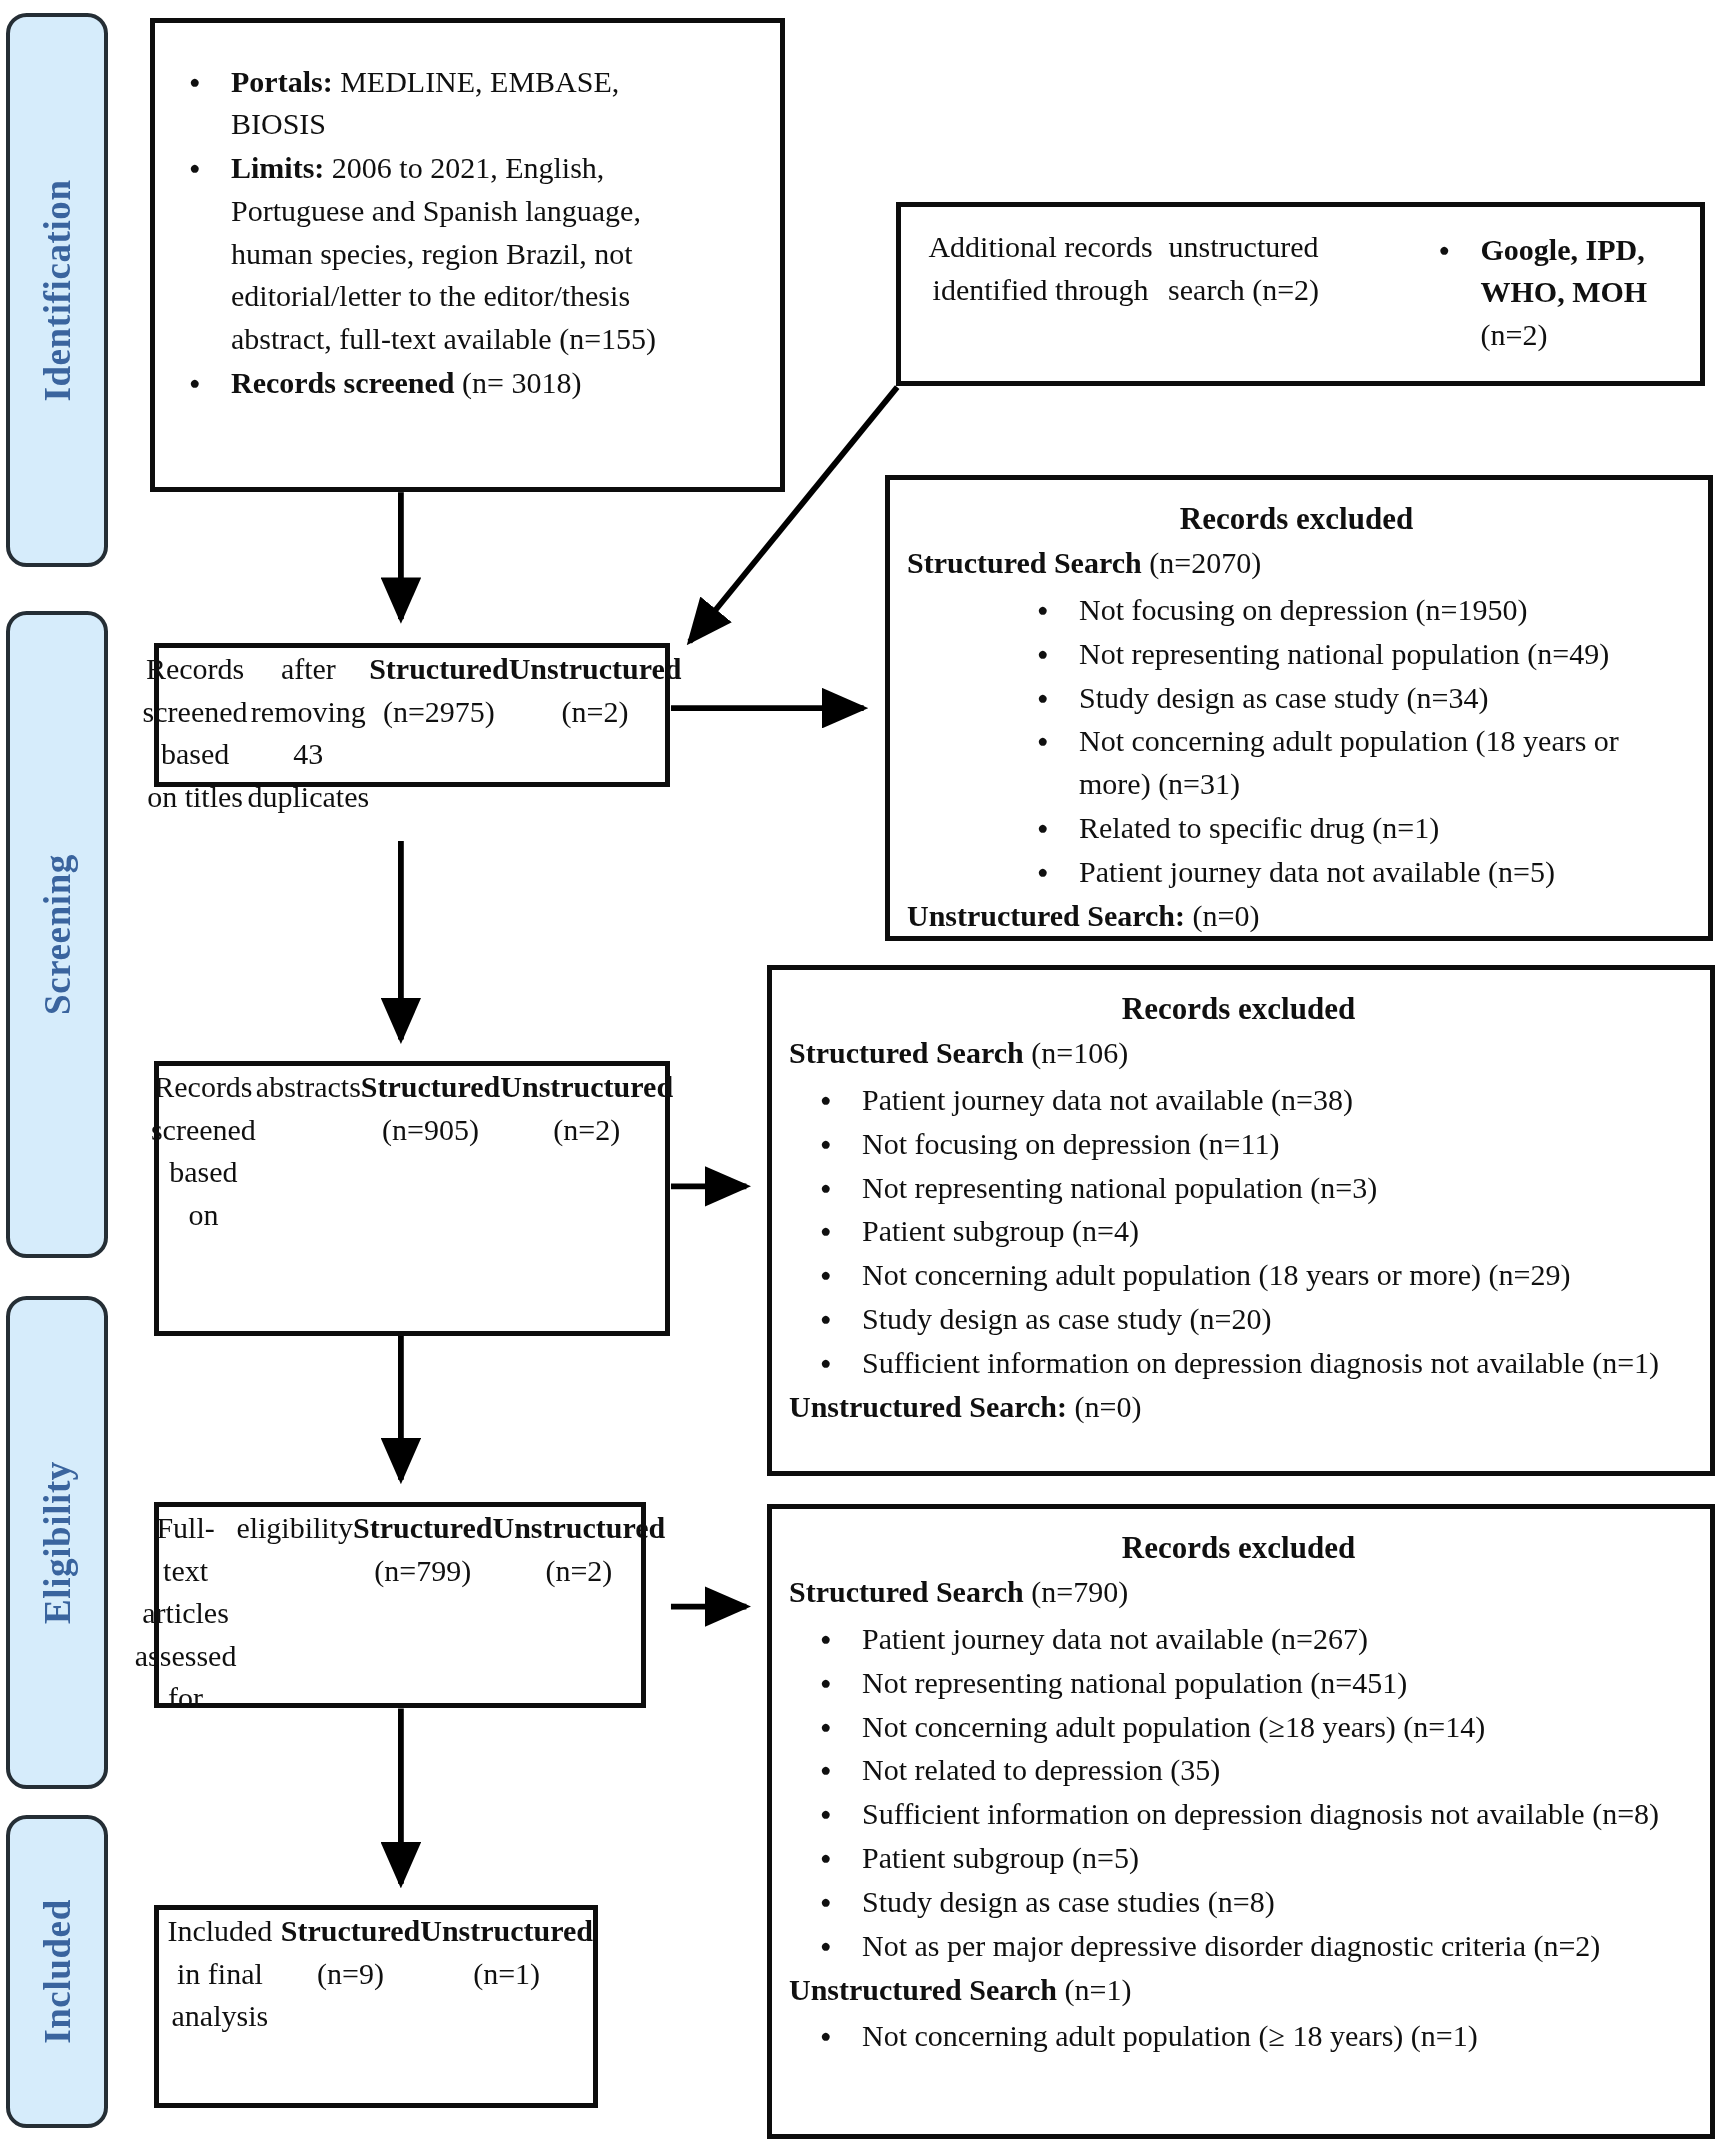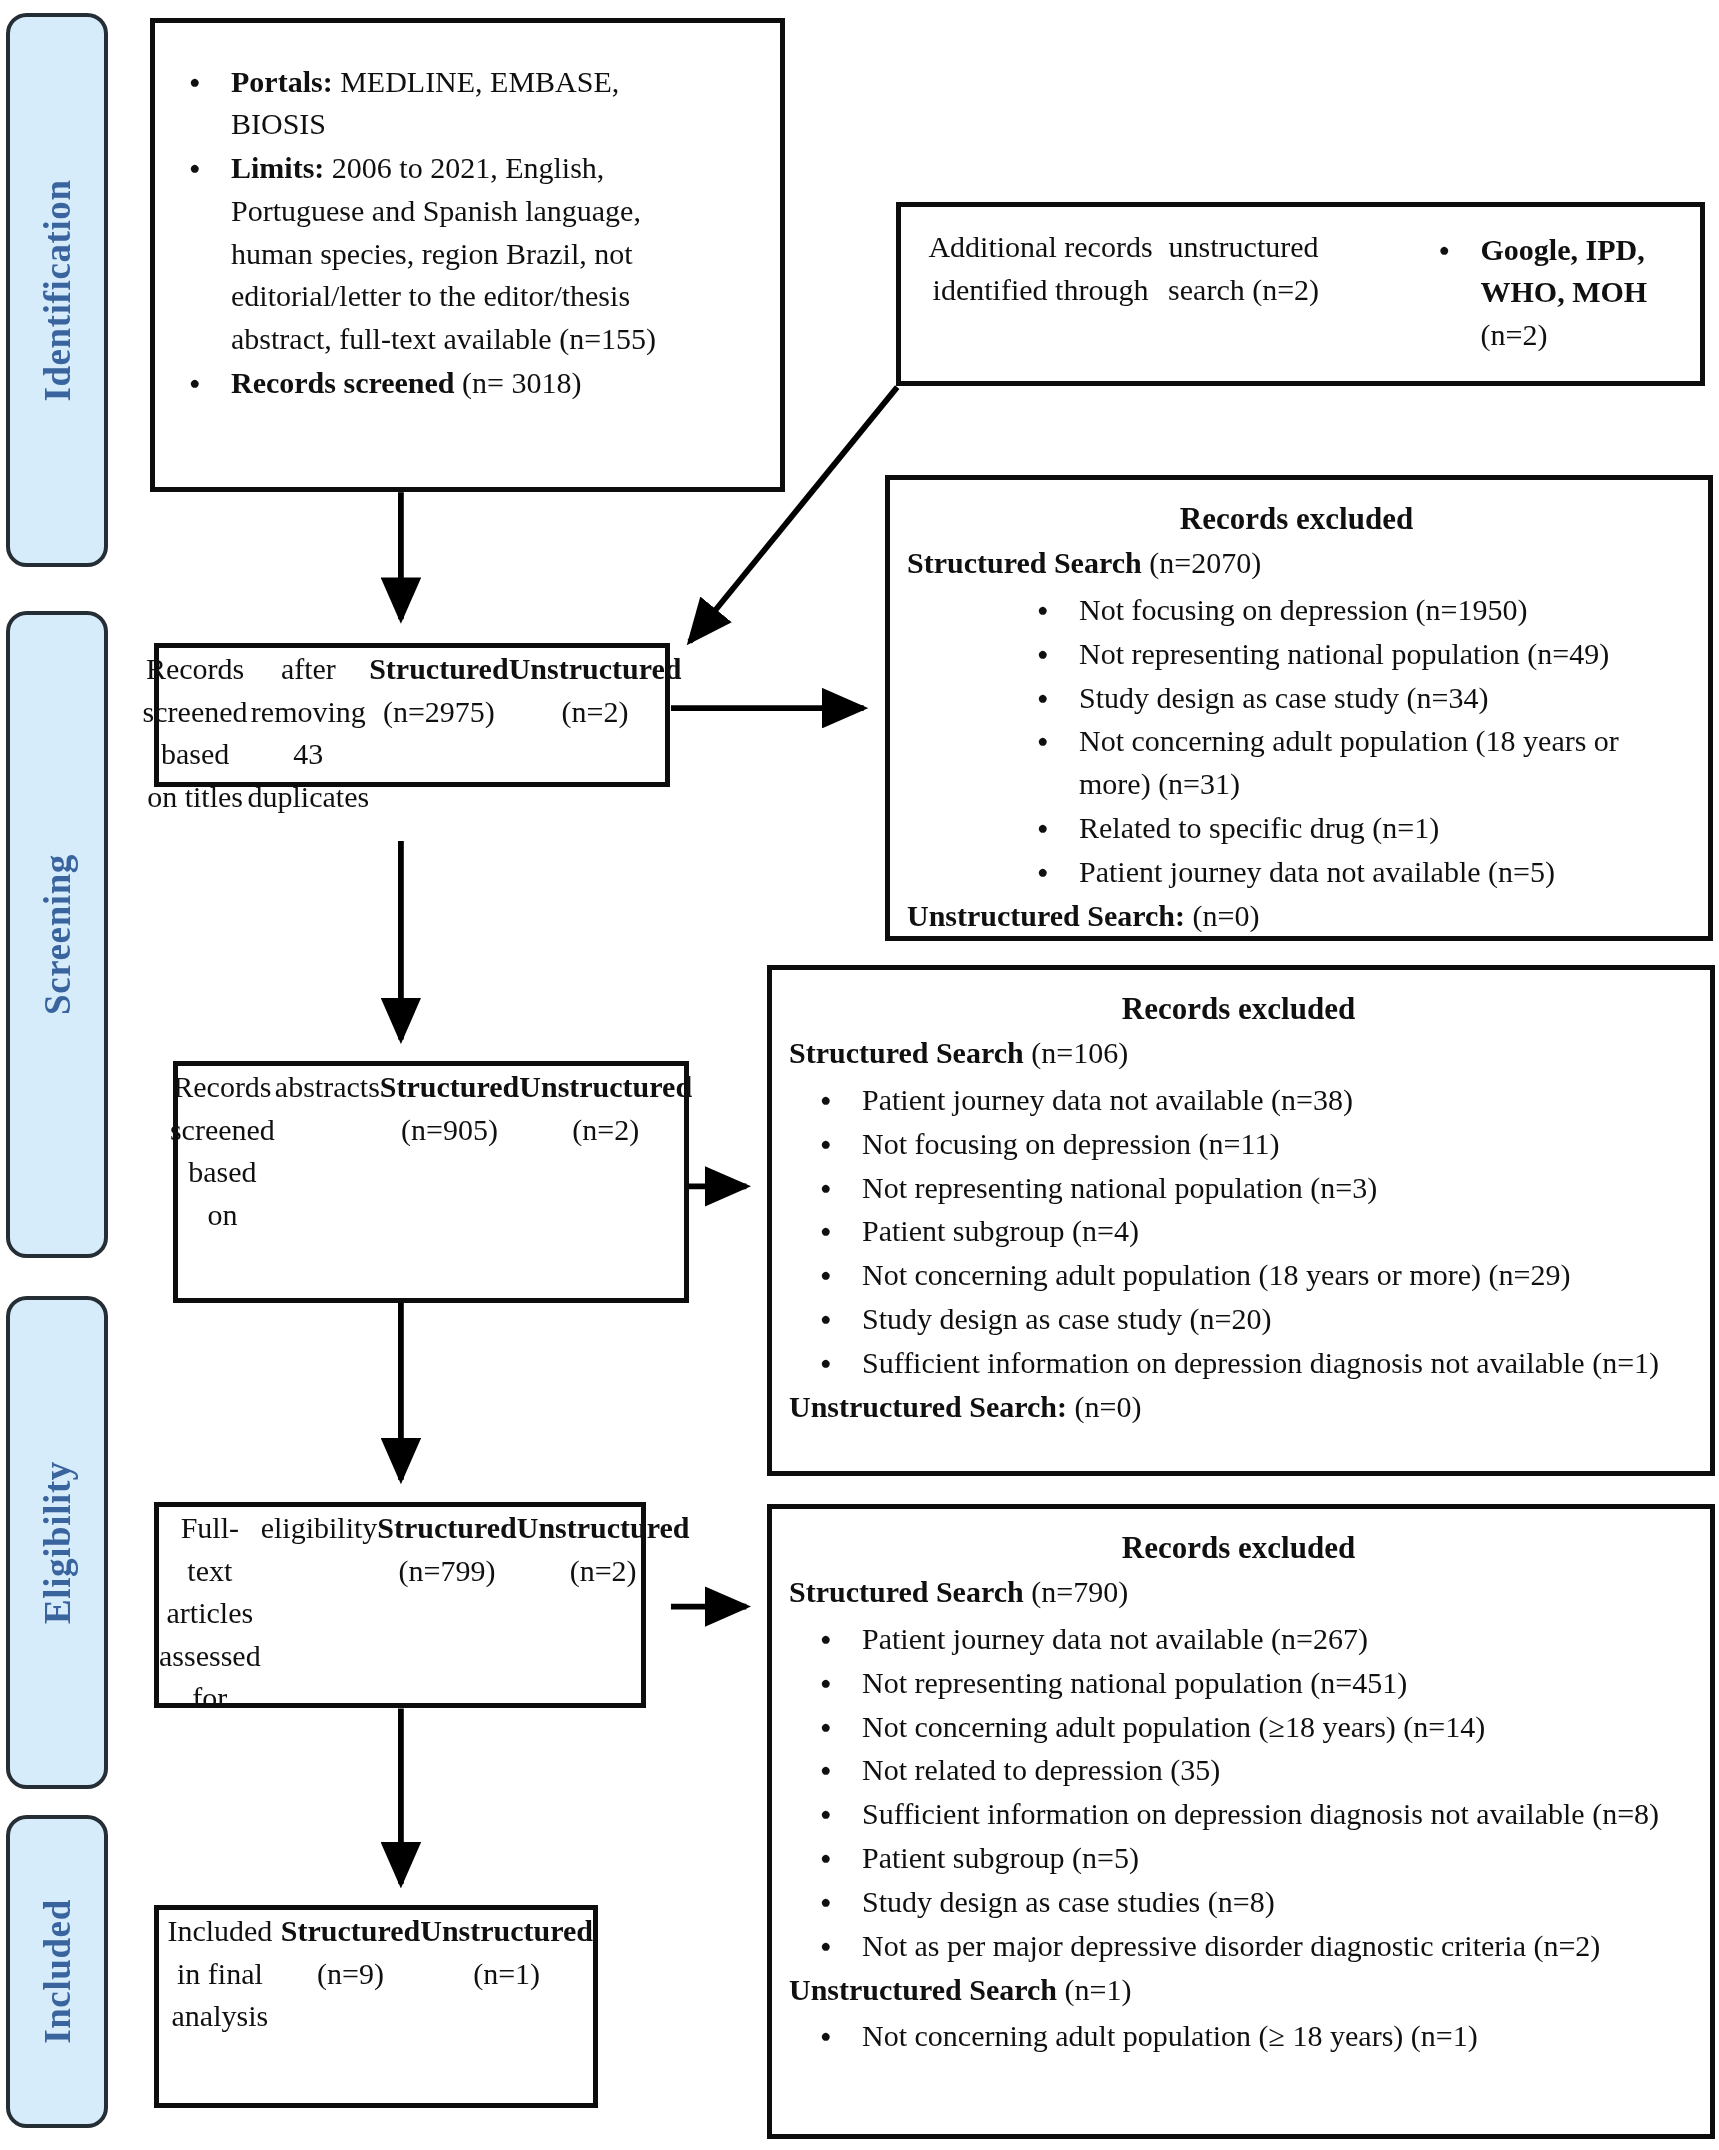--- a/index.html
+++ b/index.html
@@ -129,21 +129,21 @@
       <li>Study design as case study (n=34)</li>
       <li>Not concerning adult population (18 years or more) (n=31)</li>
       <li>Related to specific drug (n=1)</li>
       <li>Patient journey data not available (n=5)</li>
     </ul>
     <div>
       <b>Unstructured Search:</b><span> (n=0)</span>
     </div>
   </div>
 
-  <div class="fbox cbox" style="left:154px;top:1061px;width:516px;height:242px;margin-left:19px;">
+  <div class="fbox cbox" style="left:154px;top:1061px;width:516px;height:275px;">
     <div>Records screened based on</div>
     <div>abstracts</div>
     <div>
       <b>Structured</b><span> (n=905)</span>
     </div>
     <div>
       <b>Unstructured</b><span> (n=2)</span>
     </div>
   </div>
 
@@ -159,21 +159,21 @@
       <li>Patient subgroup (n=4)</li>
       <li>Not concerning adult population (18 years or more) (n=29)</li>
       <li>Study design as case study (n=20)</li>
       <li>Sufficient information on depression diagnosis not available (n=1)</li>
     </ul>
     <div>
       <b>Unstructured Search:</b><span> (n=0)</span>
     </div>
   </div>
 
-  <div class="fbox cbox" style="left:154px;top:1502px;width:492px;height:206px;justify-content:space-between;">
+  <div class="fbox cbox" style="left:154px;top:1502px;width:492px;height:206px;">
     <div>Full-text articles assessed for</div>
     <div>eligibility</div>
     <div>
       <b>Structured</b><span> (n=799)</span>
     </div>
     <div>
       <b>Unstructured</b><span> (n=2)</span>
     </div>
   </div>
 

